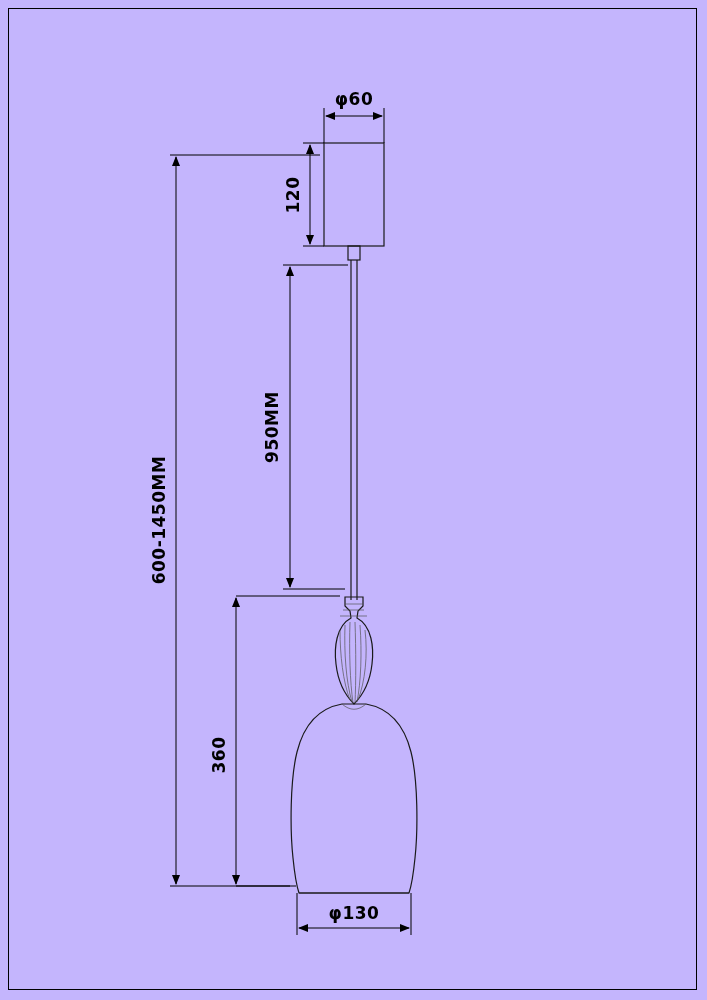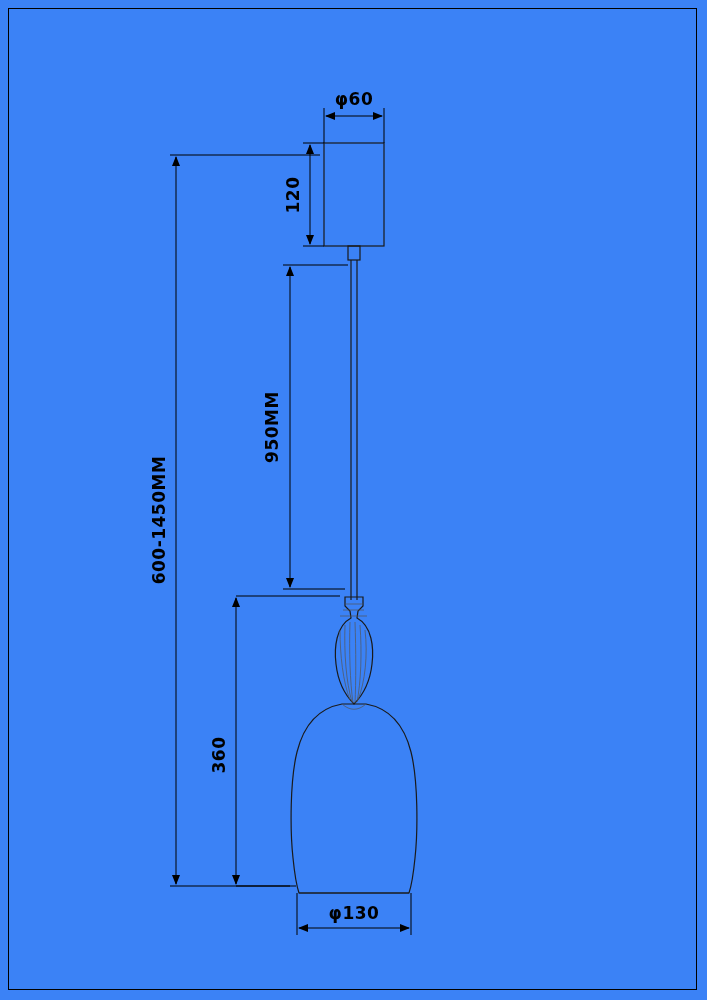--- a/index.html
+++ b/index.html
@@ -7,21 +7,21 @@
     padding: 0;
     background: #ffffff;
   }
   body {
     font-family: "DejaVu Sans", sans-serif;
   }
   .page {
     position: relative;
     width: 707px;
     height: 1000px;
-    background: #3b82f6;
+    background: #c4b5fd;
     overflow: hidden;
   }
   .border-frame {
     position: absolute;
     left: 8px;
     top: 8px;
     width: 689px;
     height: 982px;
     border: 1px solid #000000;
     box-sizing: border-box;

